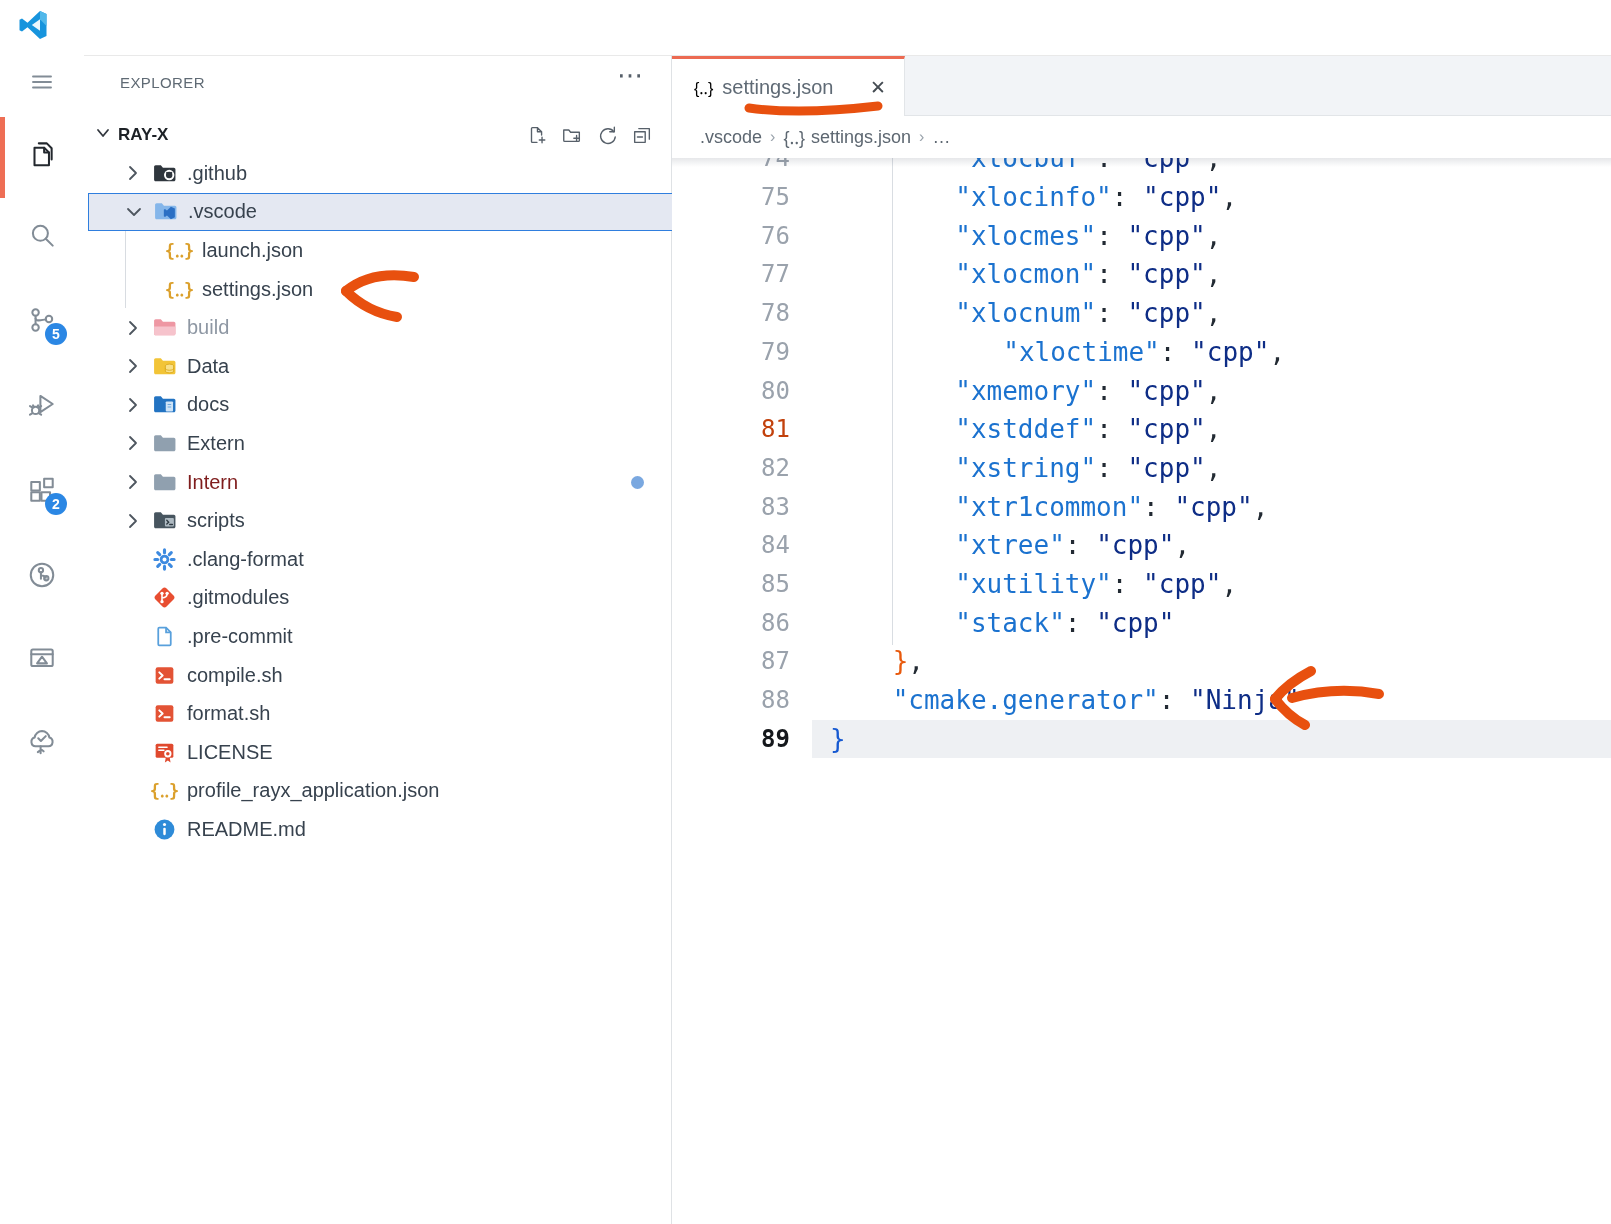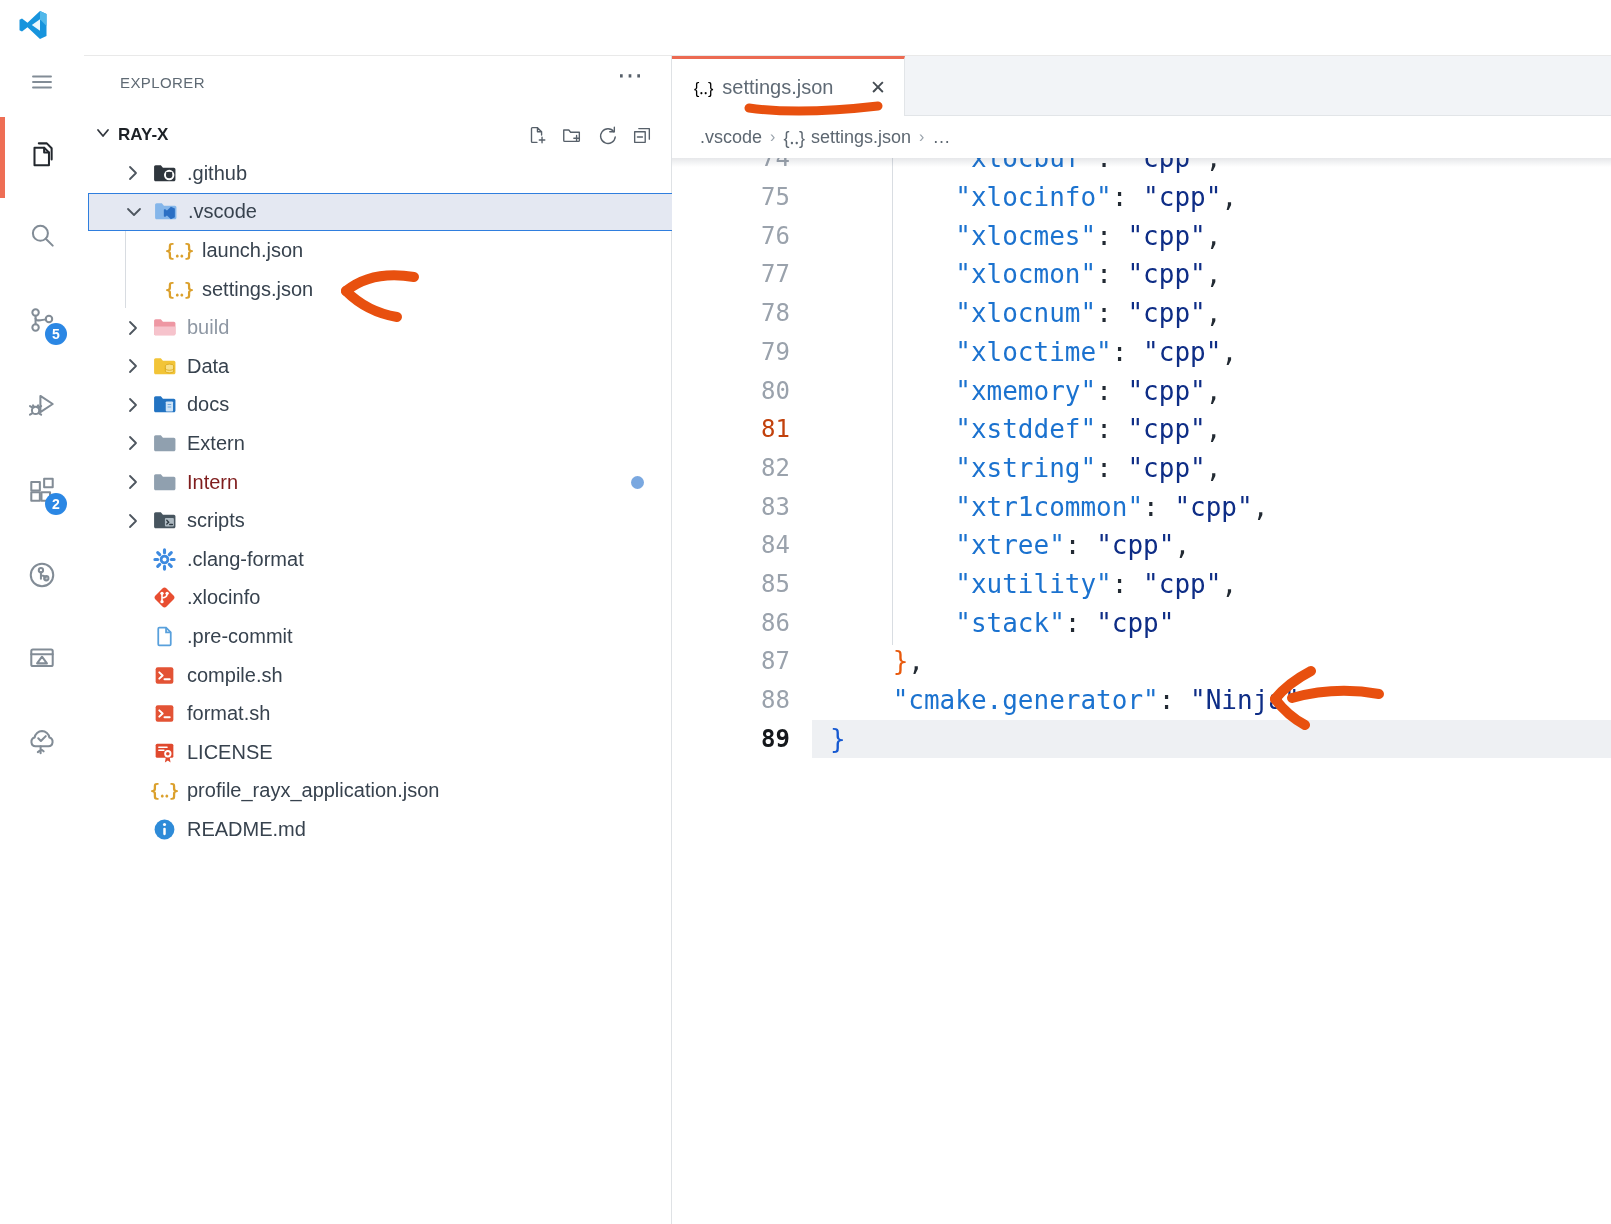--- a/index.html
+++ b/index.html
@@ -337,21 +337,21 @@
           <svg width="25" height="25" viewBox="0 0 24 24">
             <g transform="rotate(45 12 12)">
               <rect x="4.5" y="4.5" width="15" height="15" rx="2.8" fill="#e84e31"></rect>
             </g>
             <path d="M9.6 8.2v7.6M9.6 12.4c3.2 0 4.9-1.6 4.9-4.2" stroke="#fff" stroke-width="1.5" fill="none"></path>
             <circle cx="9.6" cy="8" r="1.6" fill="#fff"></circle>
             <circle cx="9.6" cy="16" r="1.6" fill="#fff"></circle>
             <circle cx="14.5" cy="8" r="1.6" fill="#fff"></circle>
           </svg>
         </span>
-        <span class="tlabel lab-n">.xlocinfo</span>
+        <span class="tlabel lab-n">.gitmodules</span>
       </div>
       <div class="trow lvl0">
         <span class="chev"></span>
         <span class="ticon">
           <svg width="25" height="25" viewBox="0 0 24 24">
             <path d="M7 3.5h6.5l4.5 4.5v11.5c0 .6-.4 1-1 1H7c-.6 0-1-.4-1-1v-15c0-.6.4-1 1-1z" fill="#fff" stroke="#58a0dc" stroke-width="1.7"></path>
             <path d="M13.5 3.8V8h4.2" fill="none" stroke="#58a0dc" stroke-width="1.7"></path>
           </svg>
         </span>
         <span class="tlabel lab-n">.pre-commit</span>
@@ -453,21 +453,21 @@
           <span class="ctext"><span>        </span><span style="color: rgb(27, 114, 207);">"xlocmes"</span><span style="color: rgb(34, 42, 51);">: </span><span style="color: rgb(14, 45, 134);">"cpp"</span><span style="color: rgb(34, 42, 51);">,</span></span>
         </div>
         <div class="cline" style="top: 97.1px;">
           <span class="gut" style="color: rgb(154, 162, 172);">77</span>
           <span class="ctext"><span>        </span><span style="color: rgb(27, 114, 207);">"xlocmon"</span><span style="color: rgb(34, 42, 51);">: </span><span style="color: rgb(14, 45, 134);">"cpp"</span><span style="color: rgb(34, 42, 51);">,</span></span>
         </div>
         <div class="cline" style="top: 135.8px;">
           <span class="gut" style="color: rgb(154, 162, 172);">78</span>
           <span class="ctext"><span>        </span><span style="color: rgb(27, 114, 207);">"xlocnum"</span><span style="color: rgb(34, 42, 51);">: </span><span style="color: rgb(14, 45, 134);">"cpp"</span><span style="color: rgb(34, 42, 51);">,</span></span>
         </div>
-        <div class="cline" style="top: 174.5px;">
+        <div class="cline" style="top: 174.5px; gap: 48px;">
           <span class="gut" style="color: rgb(154, 162, 172);">79</span>
           <span class="ctext"><span>        </span><span style="color: rgb(27, 114, 207);">"xloctime"</span><span style="color: rgb(34, 42, 51);">: </span><span style="color: rgb(14, 45, 134);">"cpp"</span><span style="color: rgb(34, 42, 51);">,</span></span>
         </div>
         <div class="cline" style="top: 213.2px;">
           <span class="gut" style="color: rgb(154, 162, 172);">80</span>
           <span class="ctext"><span>        </span><span style="color: rgb(27, 114, 207);">"xmemory"</span><span style="color: rgb(34, 42, 51);">: </span><span style="color: rgb(14, 45, 134);">"cpp"</span><span style="color: rgb(34, 42, 51);">,</span></span>
         </div>
         <div class="cline" style="top: 251.9px;">
           <span class="gut" style="color: #c2410c;">81</span>
           <span class="ctext"><span>        </span><span style="color: rgb(27, 114, 207);">"xstddef"</span><span style="color: rgb(34, 42, 51);">: </span><span style="color: rgb(14, 45, 134);">"cpp"</span><span style="color: rgb(34, 42, 51);">,</span></span>

